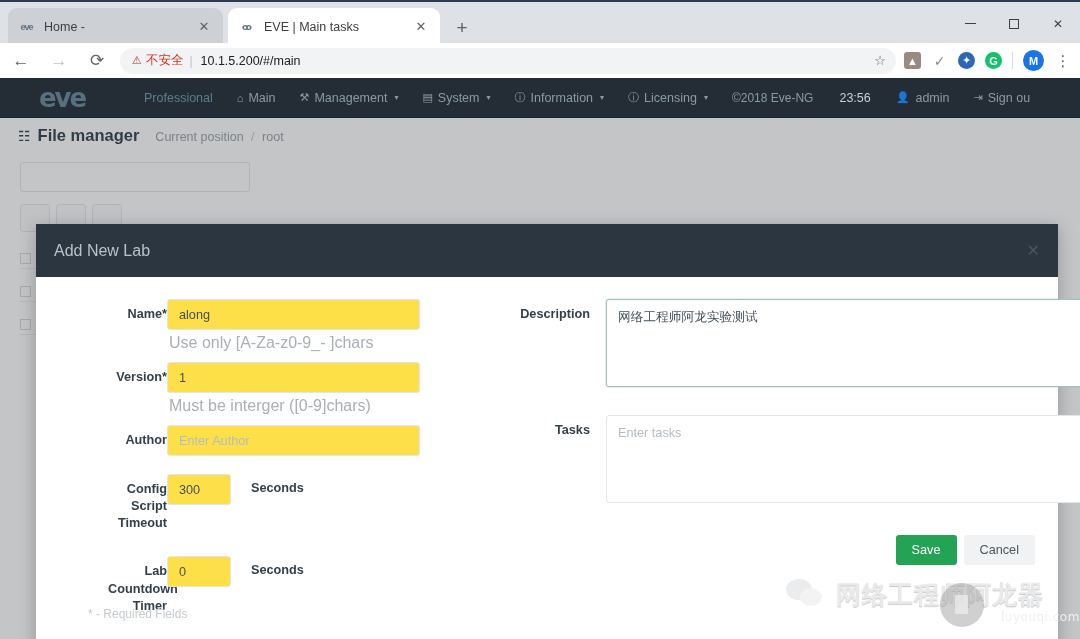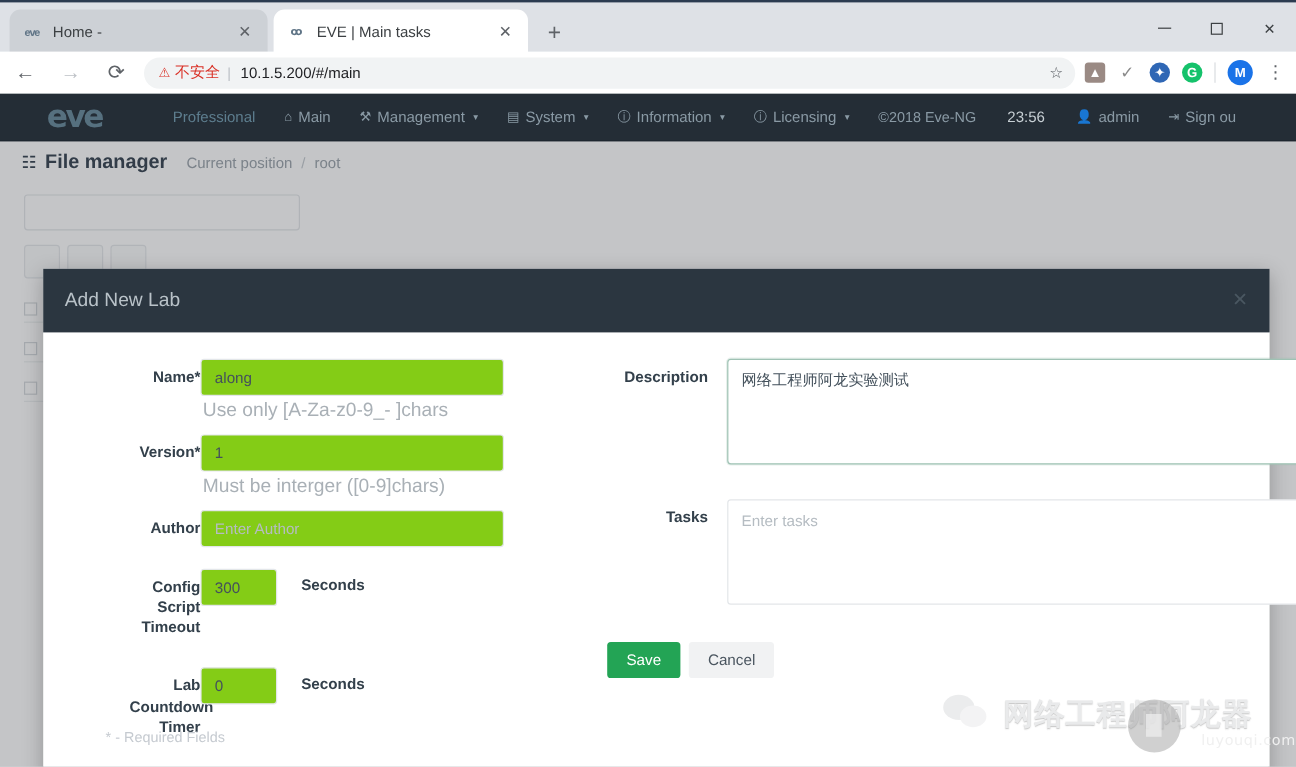--- a/index.html
+++ b/index.html
@@ -198,21 +198,21 @@
     font-size: 12.7px; font-weight: bold; color: #33404b;
     padding-top: 7px; line-height: 1.35;
   }
   .flabel.right { text-align: right; padding-left: 0; padding-right: 16px;
                   width: 105px; flex: 0 0 105px; }
   .fctrl { flex: 1 1 auto; }
   .inp {
     width: 253px; height: 31px;
     border: 1px solid #e3e6e9; border-radius: 3px;
     padding: 0 11px; font-size: 12.7px; color: #44515c;
-    background: #84cc16; outline: none;
+    background: #fde047; outline: none;
     font-family: "Liberation Sans", sans-serif;
   }
   .inp::placeholder { color: #b5bcc2; }
   .inp.small { width: 64px; }
   .hint { font-size: 16px; color: #a9b0b6; margin-top: 4px; padding-left: 2px; }
   .unit { font-size: 12.7px; font-weight: bold; color: #33404b;
           margin-left: 20px; padding-top: 7px; display: inline-block; }
   .inline { display: flex; align-items: flex-start; }
 
   .ta-wrap { position: relative; width: 540px; }
@@ -220,22 +220,22 @@
     width: 540px; height: 88px;
     border: 1px solid #e3e6e9; border-radius: 3px;
     padding: 9px 11px; font-size: 12.7px; color: #44515c;
     resize: none; outline: none; background: #fff;
     font-family: "Liberation Sans", "DejaVu Sans", sans-serif;
     line-height: 1.4;
   }
   .ta.focused { border: 1px solid #9fc2b4; box-shadow: 0 0 0 1px rgba(159,194,180,0.25); }
   .ta::placeholder { color: #b5bcc2; }
   .btnrow {
-    position: absolute; left: 470px; top: 258px; width: 557px;
-    display: flex; justify-content: flex-start; gap: 7px; padding-right: 17px;
+    position: absolute; left: 459px; top: 258px; width: 557px;
+    display: flex; justify-content: flex-end; gap: 7px; padding-right: 17px;
   }
   .btn {
     height: 30px; padding: 0 16px; border: none; border-radius: 3px;
     font-size: 12.7px; cursor: pointer;
     font-family: "Liberation Sans", sans-serif;
   }
   .btn-save { background: #23a455; color: #fff; }
   .btn-cancel { background: #f1f2f3; color: #4a555f; }
   .reqnote {
     position: absolute; left: 52px; top: 330px;

